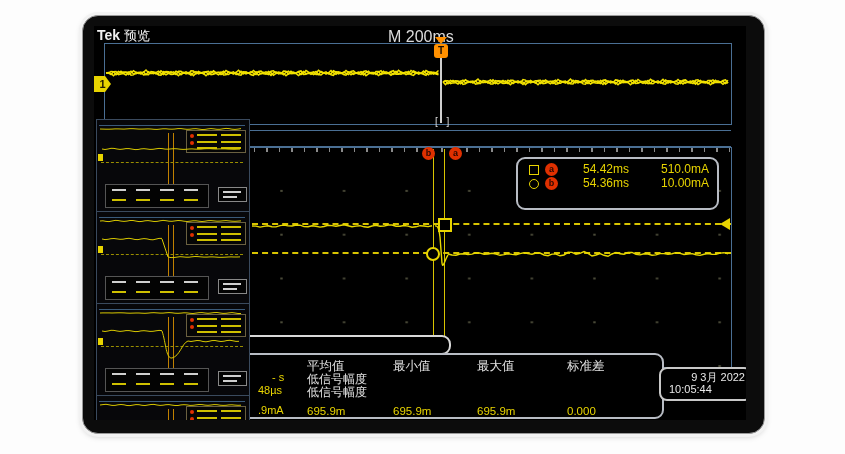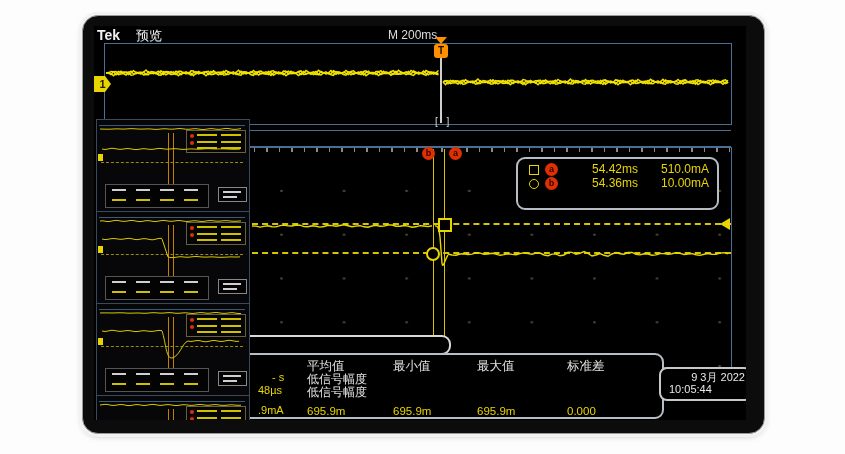--- a/index.html
+++ b/index.html
@@ -18,22 +18,22 @@
   .ov-win{left:10px;top:17px;width:626px;height:80px;border:1px solid #4a6f94;z-index:1;}
   .trig-line{left:346px;top:18px;width:2px;height:79px;background:#cfcfcf;z-index:2;}
   .trig-tri{left:341px;top:11px;width:0;height:0;border-left:6px solid transparent;
     border-right:6px solid transparent;border-top:7px solid #ff9000;z-index:3;}
   .trig-badge{left:340px;top:18px;width:14px;height:14px;background:#ff9000;border-radius:3px;
     color:#1a0d00;font-size:10px;font-weight:bold;text-align:center;line-height:14px;z-index:3;}
   .ch1{left:0;top:50px;width:17px;height:16px;background:#e8d400;
     clip-path:polygon(0 0,65% 0,100% 50%,65% 100%,0 100%);color:#201a00;font-size:11px;
     font-weight:bold;text-align:center;line-height:16px;z-index:3;}
   .brand{left:3px;top:1px;font-size:14px;font-weight:bold;color:#f0f0f0;z-index:3;}
-  .brand .cn{font-weight:normal;font-size:13px;margin-left:16px;}
-  .mscale{left:294px;top:2px;font-size:12px;color:#dcdcdc;z-index:3;}
+  .brand .cn{font-weight:normal;font-size:13px;margin-left:4px;}
+  .mscale{left:294px;top:2px;font-size:16px;color:#dcdcdc;z-index:3;}
   .zbracket{left:341px;top:90px;font-size:10px;color:#dcdcdc;letter-spacing:3px;z-index:3;}
   
   .zline{left:10px;width:627px;height:1px;background:#4a6f94;z-index:1;}
   .zbar-txt{left:193px;top:104px;font-size:13px;color:#e2e2e2;z-index:3;}
   .ticks{left:10px;top:122px;width:627px;height:4px;z-index:1;
     background:repeating-linear-gradient(90deg,#8a8a8a 0 1px,transparent 1px 12.5px);}
   
   .zoom-win{left:10px;top:121px;width:626px;height:219px;border:1px solid #4a6f94;z-index:1;
     background-image:radial-gradient(circle,#4a4a38 1px,transparent 1.4px);
     background-size:62.6px 43.8px;background-position:20px 21px;}
@@ -45,21 +45,21 @@
   .ci-marker{left:332px;top:221px;width:10px;height:10px;border:2px solid #e8d400;border-radius:50%;z-index:4;background:#000;}
   .r-arrow{left:626px;top:192px;width:0;height:0;border-top:6px solid transparent;
     border-bottom:6px solid transparent;border-right:10px solid #e8d400;z-index:4;}
   
   .cur-box{left:422px;top:131px;width:199px;height:49px;background:#000;
     border:2px solid #b8bcc4;border-radius:9px;z-index:7;font-size:12px;}
   .cur-row{position:absolute;left:0;width:100%;height:15px;line-height:15px;}
   .cur-ico-sq{position:absolute;left:11px;top:3px;width:8px;height:8px;border:1.5px solid #e8d400;}
   .cur-ico-ci{position:absolute;left:11px;top:3px;width:8px;height:8px;border:1.5px solid #e8d400;border-radius:50%;}
   .cur-badge{position:absolute;left:27px;top:1px;}
-  .cur-time{position:absolute;left:56px;width:82px;text-align:center;}
+  .cur-time{position:absolute;left:65px;width:82px;text-align:left;}
   .cur-amp{position:absolute;right:8px;width:80px;text-align:right;}
   
   .empty-bar{left:144px;top:309px;width:209px;height:16px;background:#000;
     border:2px solid #d8d8d8;border-radius:9px;z-index:7;}
   .acq-box{left:354px;top:299px;width:207px;height:31px;background:#000;
     border:2px solid #b8bcc4;border-radius:9px;z-index:7;font-size:11px;}
   .acq-r1{position:absolute;top:2px;height:13px;line-height:13px;}
   .acq-r2{position:absolute;top:16px;height:13px;line-height:13px;}
   .tbadge{display:inline-block;width:11px;height:11px;background:#ff9000;border-radius:2px;
     color:#1a0d00;font-size:8px;font-weight:bold;text-align:center;line-height:11px;vertical-align:-1px;}

